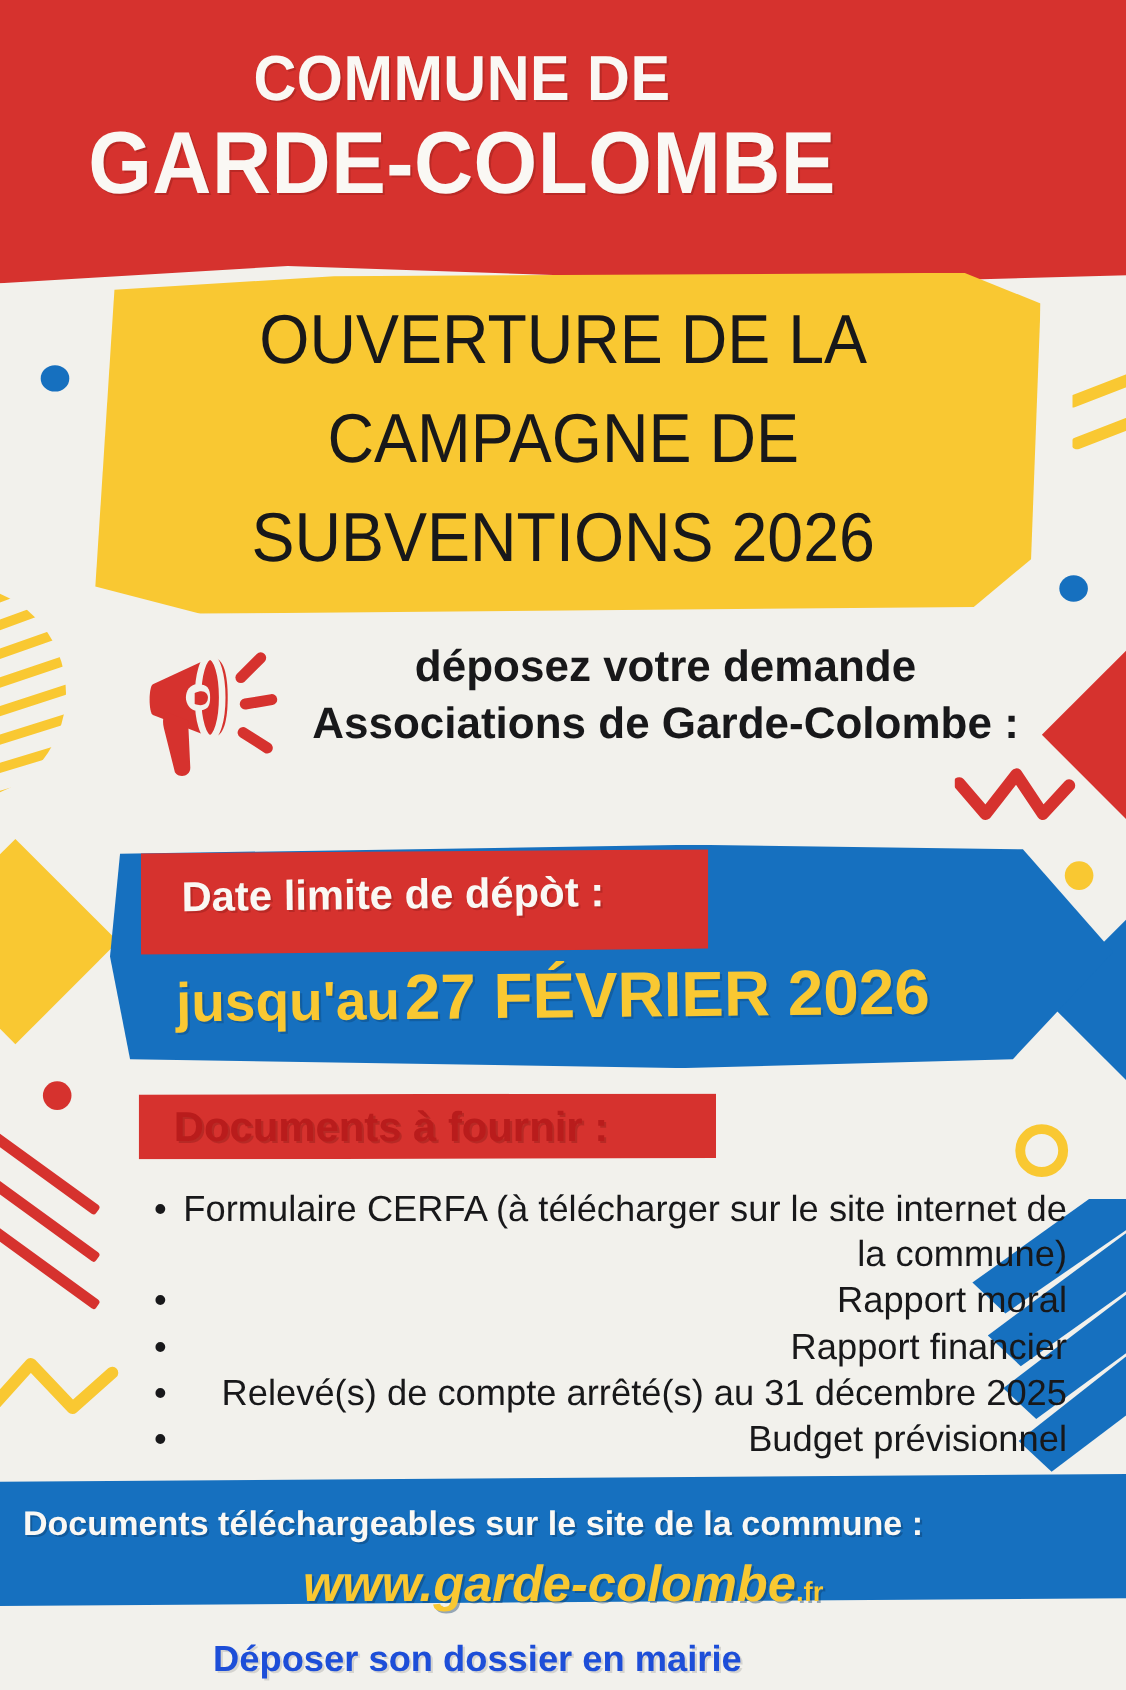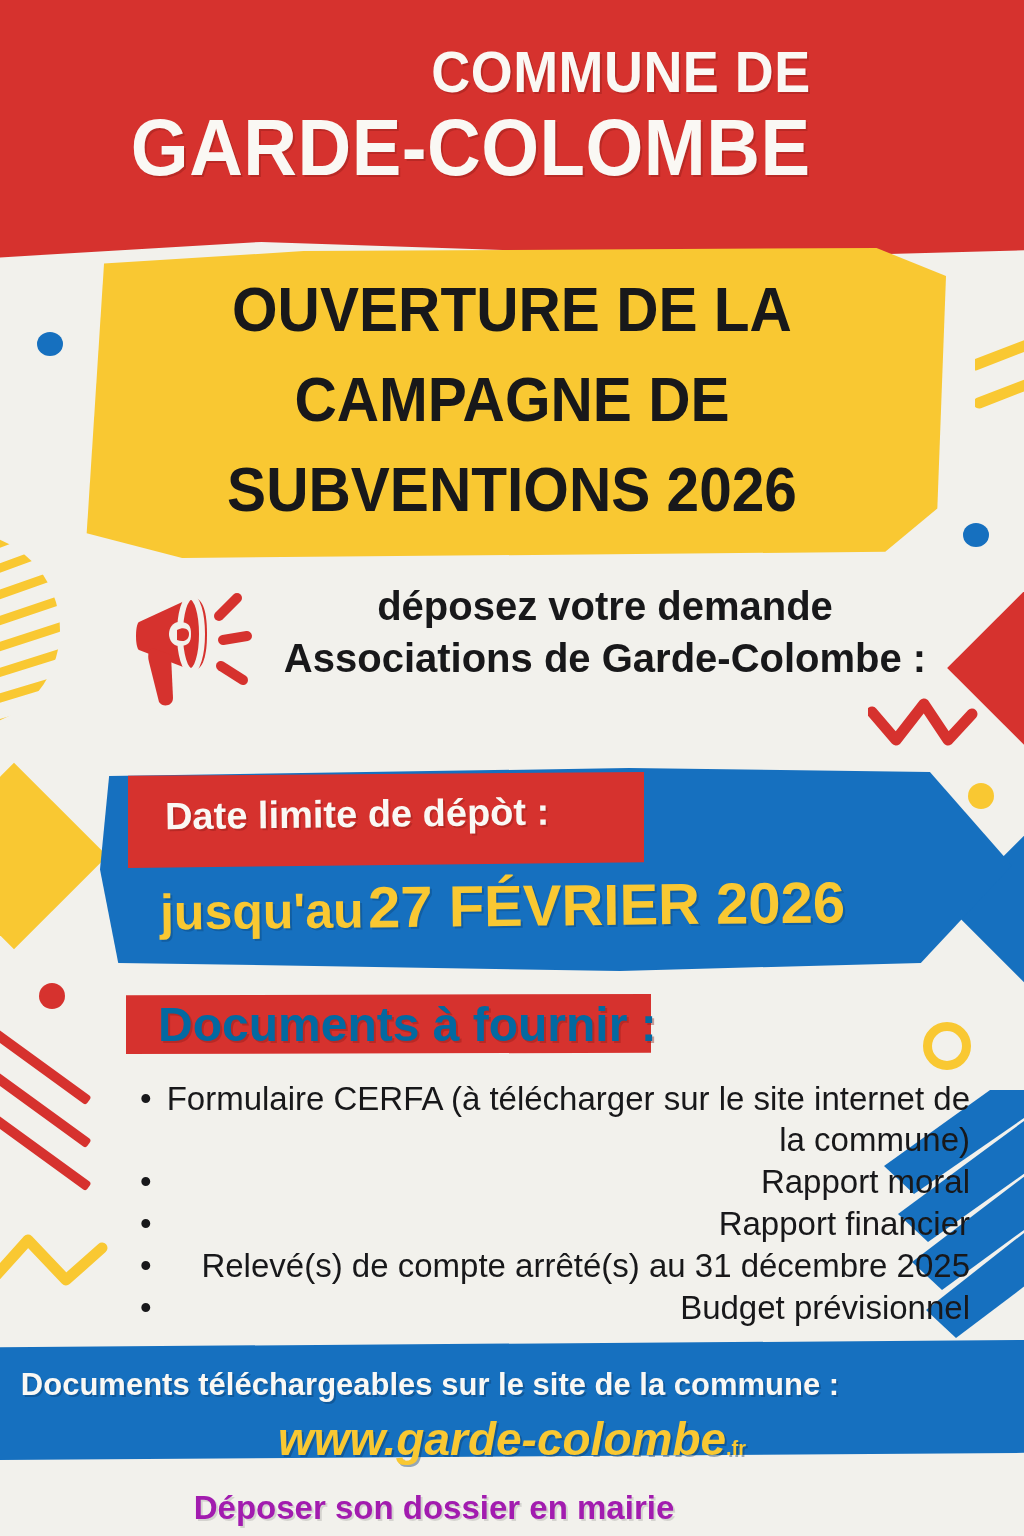--- a/index.html
+++ b/index.html
@@ -30,21 +30,21 @@
     left: -10px; top: -10px;
     width: 1044px; height: 268px;
     background: #d6322e;
     clip-path: polygon(0 0, 100% 0, 100% 97%, 72% 100%, 26% 94%, 0 100%);
     z-index: 2;
   }
   .header-text {
     position: absolute;
     left: 0; top: 40px;
     width: 840px;
-    text-align: right;
+    text-align: center;
     z-index: 5;
     color: #faf8f4;
     font-weight: bold;
     letter-spacing: 0.5px;
     text-shadow: 2px 2px 0 rgba(150,30,26,0.45);
   }
   .header-line1 {
     font-size: 58px;
     line-height: 64px;
     font-stretch: condensed;
@@ -71,21 +71,21 @@
     z-index: 3;
     filter: drop-shadow(3px 4px 0 rgba(0,0,0,0.08));
   }
   .title-text {
     position: absolute;
     left: 78px; top: 264px;
     width: 868px;
     text-align: center;
     z-index: 4;
     color: #18181a;
-    font-weight: bold;
+    font-weight: normal;
     font-size: 63px;
     line-height: 90px;
     font-stretch: condensed;
   }
   .title-text div { transform: scaleX(0.93); }
 
   
   .megaphone {
     position: absolute;
     left: 133px; top: 582px;
@@ -155,23 +155,23 @@
     left: 126px; top: 994px;
     width: 525px; height: 60px;
     background: #d6322e;
     clip-path: polygon(0 2%, 100% 0, 100% 98%, 0 100%);
     z-index: 3;
   }
   .docs-label {
     position: absolute;
     left: 158px; top: 1001px;
     z-index: 4;
-    color: #0369a1;
-    font-weight: bold;
-    font-size: 48px;
+    color: #b91c1c;
+    font-weight: bold;
+    font-size: 38px;
     line-height: 48px;
     text-shadow: 2px 2px 0 rgba(140,28,24,0.4);
   }
   .docs-list {
     position: absolute;
     left: 140px; top: 1078px;
     width: 830px;
     z-index: 5;
     color: #18181a;
     font-size: 33px;
@@ -218,28 +218,28 @@
     left: 0; top: 1412px;
     width: 1024px;
     text-align: center;
     z-index: 4;
     color: #f9c832;
     font-weight: bold;
     white-space: nowrap;
     text-shadow: 2px 2px 0 rgba(10,55,100,0.4);
   }
   .url-main { font-size: 46px; font-style: italic; }
-  .url-tld  { font-size: 20px; }
+  .url-tld  { font-size: 25px; }
   .footer-line3 {
     position: absolute;
     left: 0; top: 1488px;
     width: 868px;
     text-align: center;
     z-index: 4;
-    color: #a21caf;
+    color: #1d4ed8;
     font-weight: bold;
     font-size: 33px;
     line-height: 40px;
     text-shadow: 2px 2px 0 rgba(0,0,0,0.12);
   }
 
   
   .dot { border-radius: 50%; }
   .ring { border-radius: 50%; background: transparent; }
 

